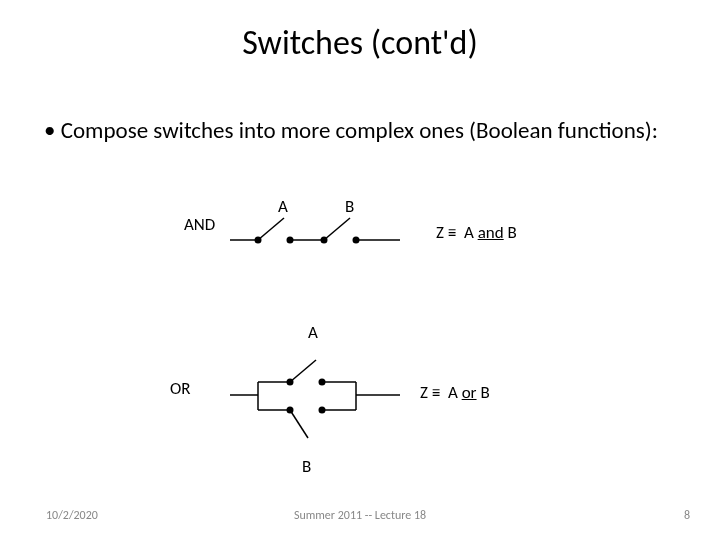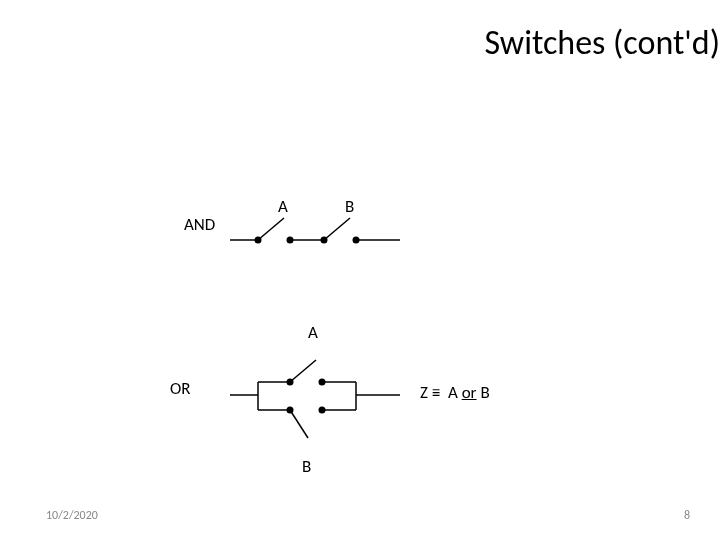--- a/index.html
+++ b/index.html
@@ -1,18 +1,18 @@
 <!DOCTYPE html>
 <html><head>
 <meta charset="utf-8">
 <style>
   * { box-sizing: border-box; margin: 0; padding: 0; }
   html, body { width: 720px; height: 540px; font-family: Calibri, Arial, sans-serif; background: #fff; color: #000; }
   .slide { position: relative; width: 720px; height: 540px; }
-  .title { position: absolute; top: 22px; left: 0; width: 720px; text-align: right; font-size: 34px; font-weight: 400; }
+  .title { position: absolute; top: 22px; left: 0; width: 720px; text-align: center; font-size: 34px; font-weight: 400; }
   .bullet { position: absolute; top: 116px; left: 44px; width: 640px; font-size: 23px; line-height: 1.25; }
   .bullet::before { content: "• "; }
   .and-label { position: absolute; top: 214px; left: 184px; font-size: 17px; }
   .or-label  { position: absolute; top: 378px; left: 170px; font-size: 17px; }
   .lbl-A1 { position: absolute; top: 196px; left: 278px; font-size: 17px; }
   .lbl-B1 { position: absolute; top: 196px; left: 345px; font-size: 17px; }
   .lbl-A2 { position: absolute; top: 322px; left: 308px; font-size: 17px; }
   .lbl-B2 { position: absolute; top: 456px; left: 302px; font-size: 17px; }
   .eq-and { position: absolute; top: 222px; left: 436px; font-size: 17px; white-space: nowrap; }
   .eq-or  { position: absolute; top: 382px; left: 420px; font-size: 17px; white-space: nowrap; }
@@ -22,35 +22,43 @@
   .footer-page { position: absolute; bottom: 18px; right: 30px; font-size: 12px; color: #888; }
   svg { position: absolute; }
 </style>
 </head>
 <body>
 
 <div class="slide">
 
   <div class="title">Switches (cont'd)</div>
 
+  <div class="bullet">Compose switches into more complex ones (Boolean functions):</div>
 
   <div class="and-label">AND</div>
   <div class="lbl-A1">A</div>
   <div class="lbl-B1">B</div>
   <svg style="left:230px; top:212px;" width="170" height="40">
     <line x1="0" y1="28" x2="28" y2="28" stroke="#000" stroke-width="1.5"></line>
     <circle cx="28" cy="28" r="3.5" fill="#000"></circle>
     <line x1="28" y1="28" x2="54" y2="6" stroke="#000" stroke-width="1.5"></line>
     <circle cx="60" cy="28" r="3.5" fill="#000"></circle>
     <line x1="60" y1="28" x2="94" y2="28" stroke="#000" stroke-width="1.5"></line>
     <circle cx="94" cy="28" r="3.5" fill="#000"></circle>
     <line x1="94" y1="28" x2="120" y2="6" stroke="#000" stroke-width="1.5"></line>
     <circle cx="126" cy="28" r="3.5" fill="#000"></circle>
     <line x1="126" y1="28" x2="170" y2="28" stroke="#000" stroke-width="1.5"></line>
   </svg>
+  <div class="eq-and">
+    <span>Z</span>
+    <span>≡</span>&nbsp;
+    <span>A</span>
+    <span class="ul">and</span>
+    <span>B</span>
+  </div>
 
   <div class="or-label">OR</div>
   <div class="lbl-A2">A</div>
   <div class="lbl-B2">B</div>
   <svg style="left:230px; top:340px;" width="170" height="120">
 
     <line x1="0" y1="55" x2="28" y2="55" stroke="#000" stroke-width="1.5"></line>
     <line x1="28" y1="55" x2="28" y2="42" stroke="#000" stroke-width="1.5"></line>
     <line x1="28" y1="42" x2="60" y2="42" stroke="#000" stroke-width="1.5"></line>
     <circle cx="60" cy="42" r="3.5" fill="#000"></circle>
@@ -70,15 +78,16 @@
   </svg>
   <div class="eq-or">
     <span>Z</span>
     <span>≡</span>&nbsp;
     <span>A</span>
     <span class="ul">or</span>
     <span>B</span>
   </div>
 
   <div class="footer-date">10/2/2020</div>
+  <div class="footer-center">Summer 2011 -- Lecture 18</div>
   <div class="footer-page">8</div>
 
 </div>
 
 </body></html>

